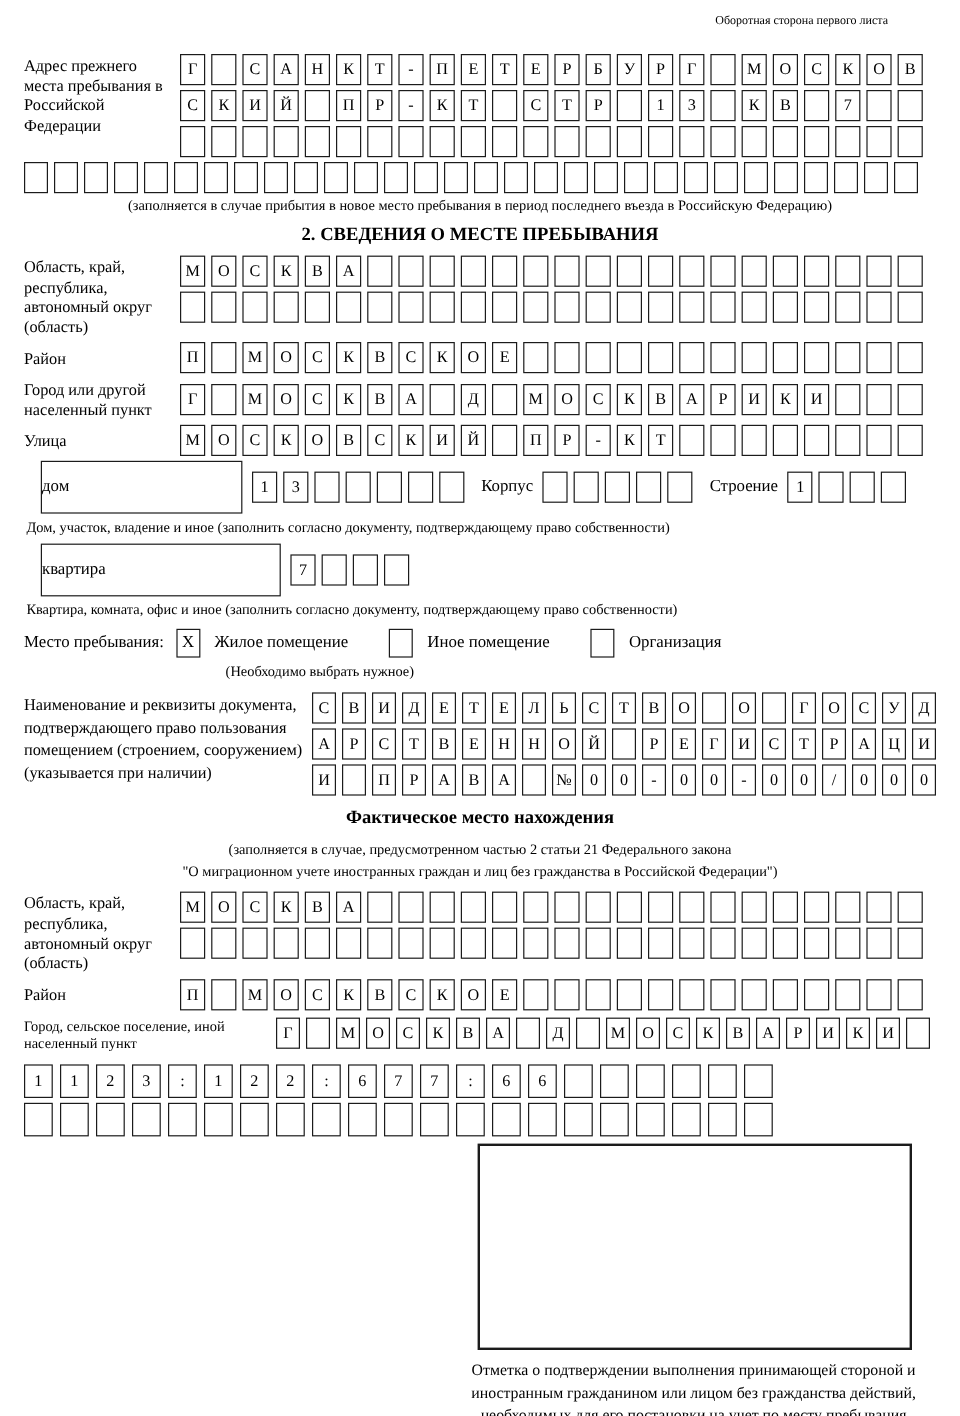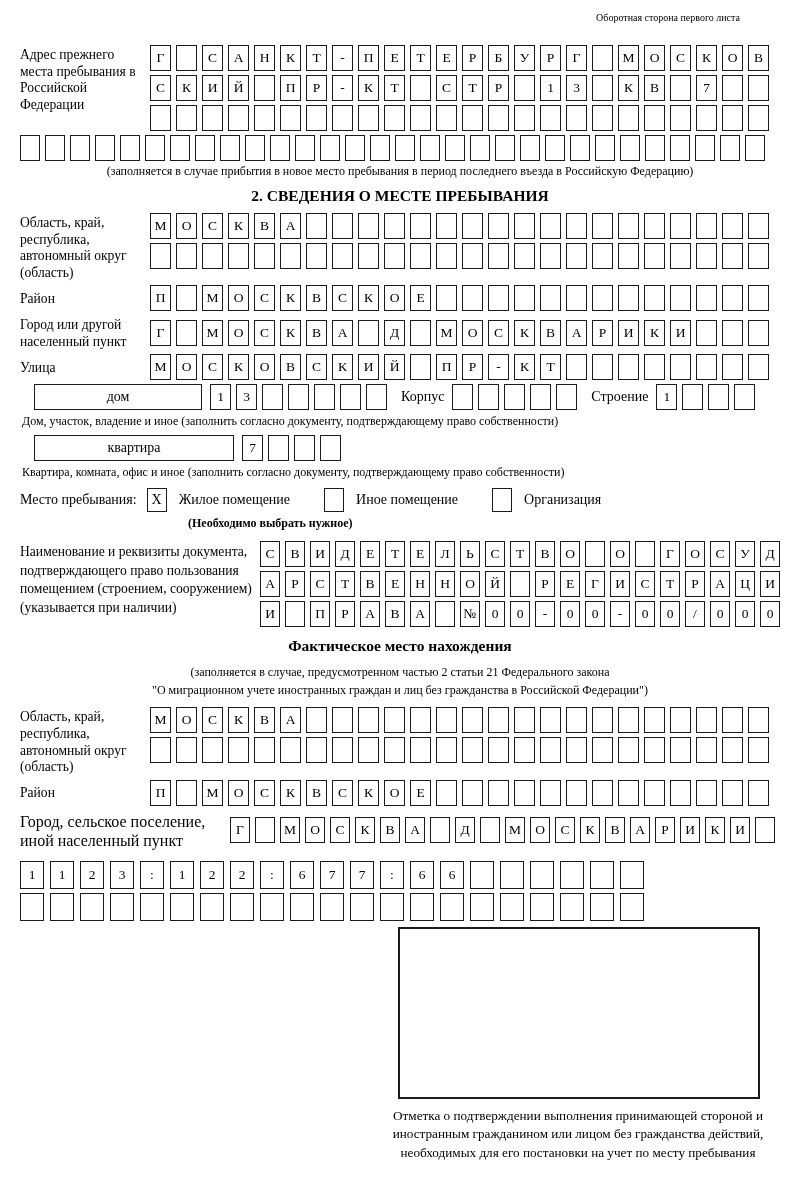--- a/index.html
+++ b/index.html
@@ -5,56 +5,56 @@
   html,body{margin:0;padding:0;background:#fff;}
   body{
     width:800px;height:1180px;overflow:hidden;box-sizing:border-box;
     padding:12px 20px 0 20px;color:#000;
     font-family:"Liberation Serif","DejaVu Serif",serif;font-size:14px;
   }
   .header-note{text-align:right;font-size:10px;padding-right:40px;margin-bottom:22px;}
   .flex-lr{display:flex;align-items:flex-start;}
   .rows{display:flex;flex-direction:column;gap:4px;}
   .label{width:130px;flex:none;font-size:13.6px;line-height:1.22;padding-top:2px;}
-  .label-wide{width:210px;flex:none;font-size:16px;line-height:1.22;padding-top:2px;}
+  .label-wide{width:210px;flex:none;font-size:12px;line-height:1.22;padding-top:2px;}
   .label-doc{width:240px;flex:none;font-size:13.6px;line-height:1.35;padding-top:2px;}
   .cells{display:flex;gap:5px;flex:none;}
   .cell{
     width:21px;height:26px;flex:none;box-sizing:border-box;
     border:1.6px solid #1b1b1b;display:inline-flex;align-items:center;justify-content:center;
     font-size:13.5px;
   }
   .cells-sm .cell{width:20px;}
   .cells-lg{gap:6px;}
   .cells-lg .cell{width:24px;height:28px;}
   .full{margin-top:4px;}
   .full .cell{width:20px;}
   .note{font-size:12px;}
   .center{text-align:center;}
   .prev-note{margin-top:3px;margin-bottom:8px;}
   .heading{font-weight:bold;font-size:15.5px;text-align:center;margin:6px 0 8px 0;}
   .row{display:flex;align-items:center;margin-bottom:4px;}
   .block-gap{margin-bottom:4px;}
   .label-box{
-    box-sizing:border-box;border:1.6px solid #1b1b1b;height:26px;flex:none;
-    display:flex;align-items:center;justify-content:center;font-size:14px;
+    box-sizing:border-box;border:1.6px solid #1b1b1b;height:44px;flex:none;
+    display:flex;align-items:center;font-size:14px;
   }
   .house-box{width:168px;margin-left:14px;margin-right:8px;}
   .apt-box{width:200px;margin-left:14px;margin-right:8px;}
   .inline-label{margin:0 8px 0 14px;font-size:14px;}
   .sub-note{margin:2px 0 6px 2px;}
   .stay-row{margin-top:8px;}
   .stay-label{margin-right:10px;}
   .options{display:flex;align-items:center;}
   .checkbox{
     width:20px;height:24px;box-sizing:border-box;border:1.6px solid #1b1b1b;flex:none;
     display:inline-flex;align-items:center;justify-content:center;font-size:14px;margin-right:12px;
   }
   .opt-label{margin-right:34px;font-size:14px;}
-  .stay-note{margin:2px 0 10px 168px;font-weight:bold;}
+  .stay-note{margin:2px 0 10px 168px;}
   .fact-head{margin-top:10px;}
   .fact-notes{line-height:1.5;margin-bottom:8px;}
   .cad-block{margin-top:10px;}
   .stamp-box{
     box-sizing:border-box;width:362px;height:172px;border:2px solid #1b1b1b;
     margin:6px 0 8px 378px;
   }
   .stamp-caption{width:376px;margin-left:370px;text-align:center;font-size:13.2px;line-height:1.4;}
 </style>
 </head>

